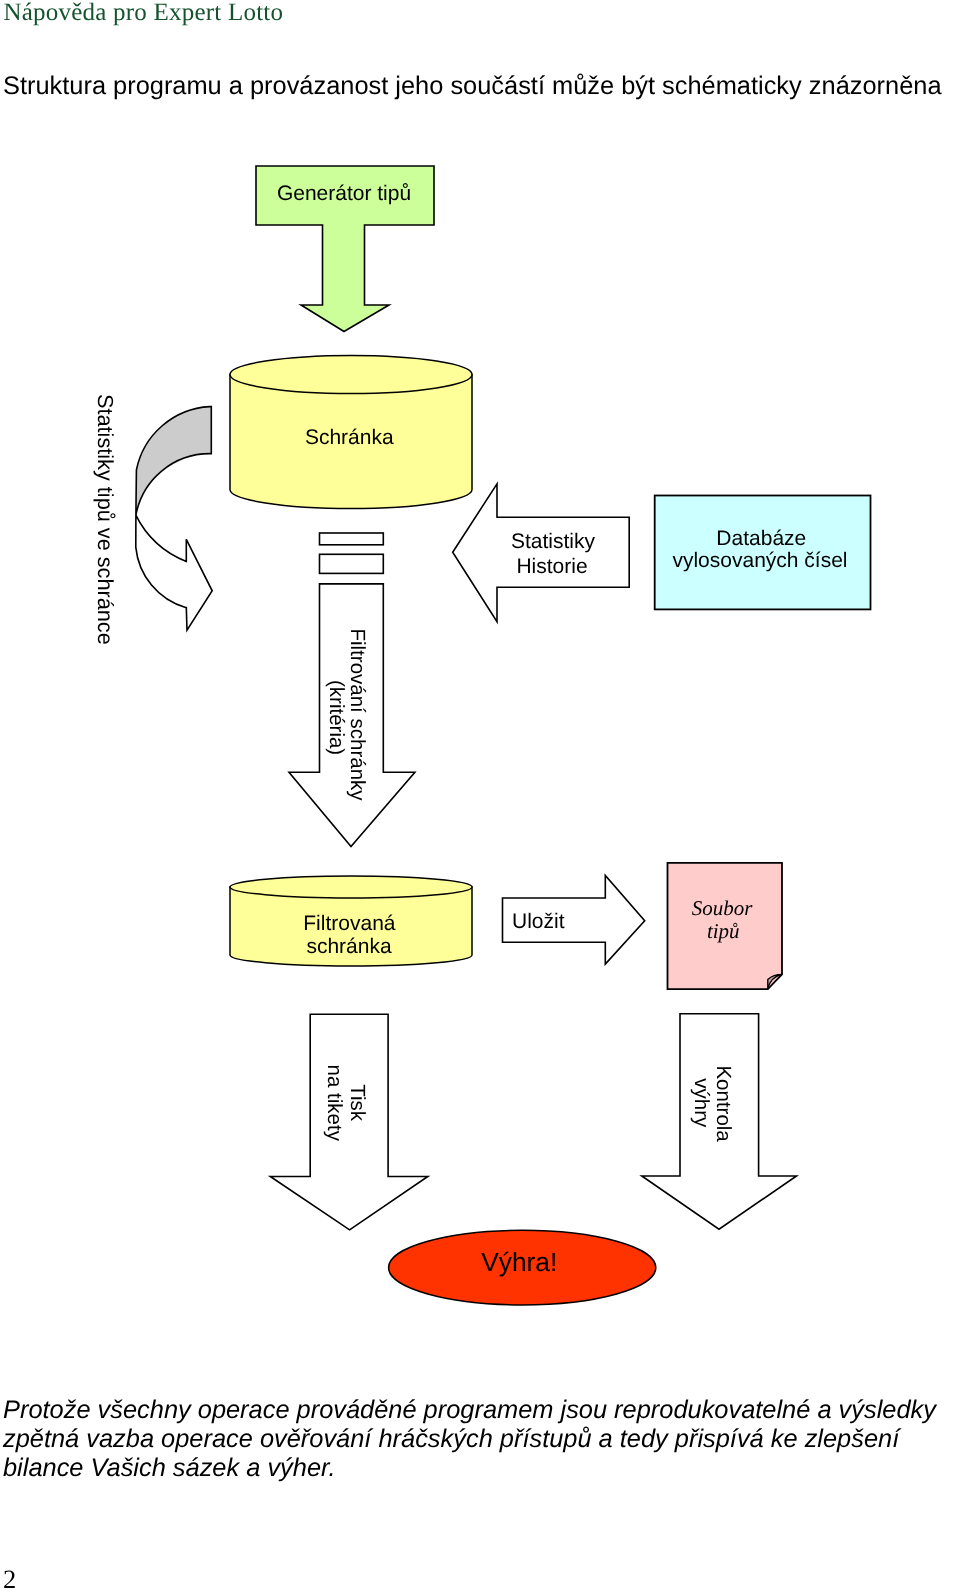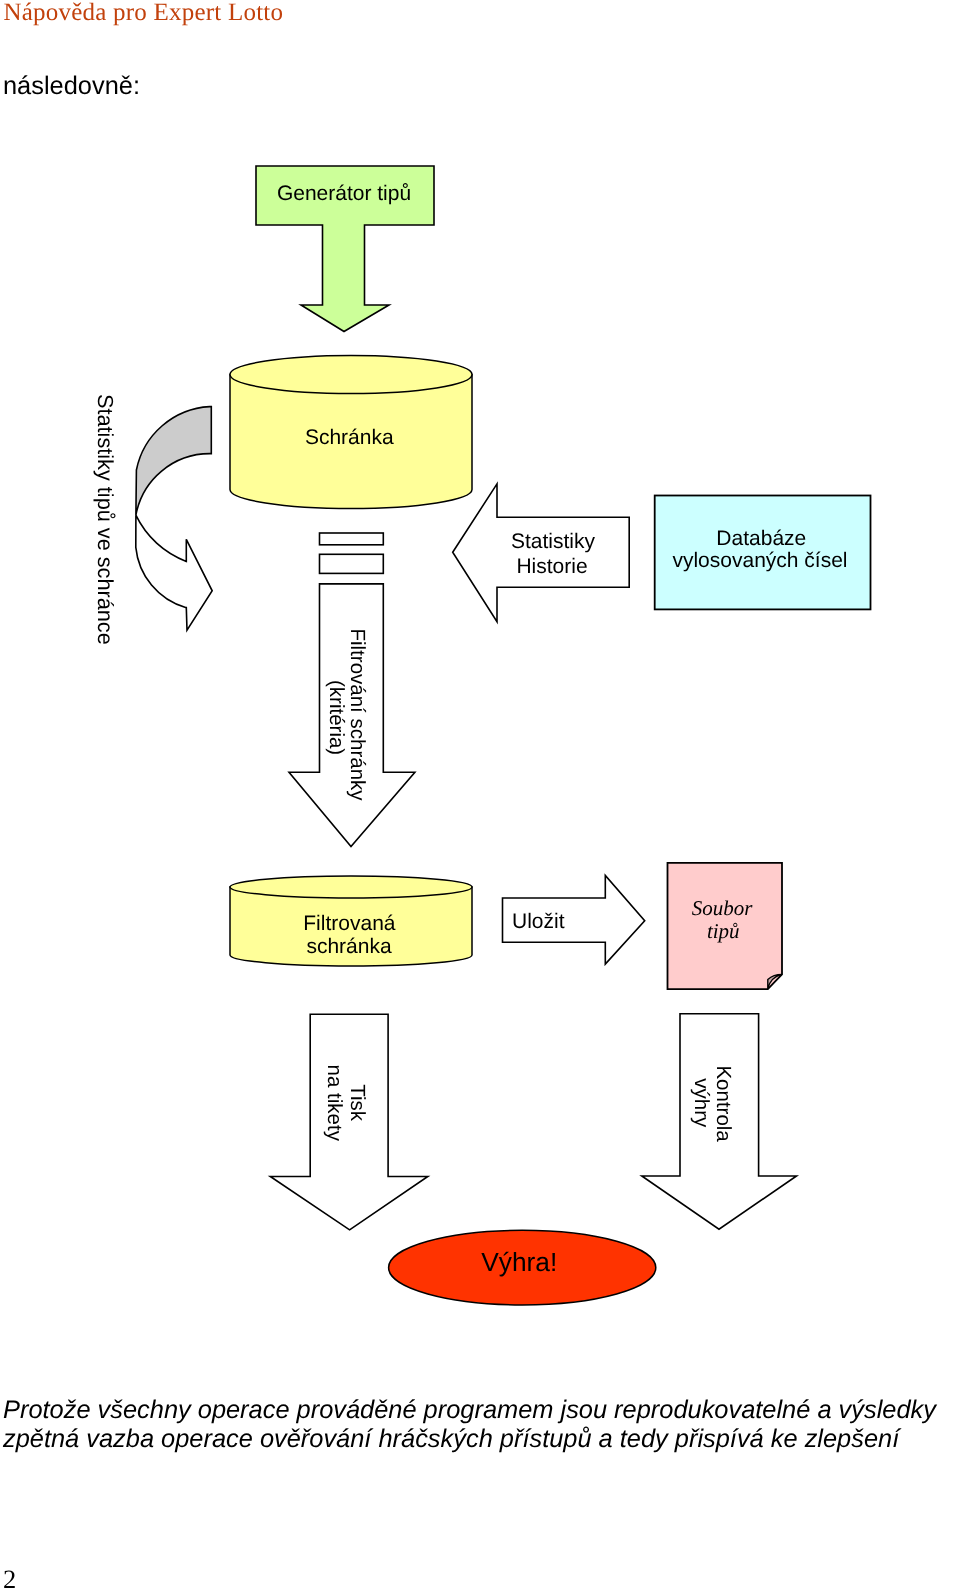--- a/index.html
+++ b/index.html
@@ -2,37 +2,37 @@
 <html><head>
 <meta charset="utf-8">
 <title>Napoveda pro Expert Lotto</title>
 <style>
   html,body{margin:0;padding:0;background:#ffffff;}
   body{width:960px;height:1592px;overflow:hidden;font-family:"Liberation Sans",sans-serif;
        -webkit-font-smoothing:antialiased;text-rendering:geometricPrecision;}
   svg text{-webkit-font-smoothing:antialiased;}
   .page{position:relative;width:960px;height:1592px;}
   #doc-header{position:absolute;left:3.5px;top:-1px;font-family:"Liberation Serif",serif;
-      font-size:25px;line-height:28px;color:#c2410c;letter-spacing:0.22px;}
+      font-size:25px;line-height:28px;color:#14532d;letter-spacing:0.22px;}
   #intro{position:absolute;left:3px;top:73px;font-size:25.4px;line-height:27.6px;color:#000;white-space:nowrap;}
   #outro{position:absolute;left:3px;top:1396px;font-size:25.4px;line-height:29.2px;color:#000;white-space:nowrap;font-style:italic;}
   .tline{white-space:nowrap;}
   #page-num{position:absolute;left:3px;top:1565px;font-family:"Liberation Serif",serif;font-size:26.5px;line-height:28px;}
   #diagram{position:absolute;left:0;top:0;width:960px;height:1592px;}
   #diagram svg{display:block;}
   .dtxt{font-family:"Liberation Sans",sans-serif;font-size:21px;fill:#000;}
   .tipstxt{font-family:"Liberation Serif",serif;font-style:italic;font-size:21px;fill:#000;}
 </style>
 </head>
 <body>
 
 <div class="page">
   <div id="doc-header">Nápověda pro Expert Lotto</div>
   <div id="intro">
-    <div class="tline">následovně:</div>
+    <div class="tline">Struktura programu a provázanost jeho součástí může být schématicky znázorněna</div>
   </div>
   <div id="diagram">
   <svg width="960" height="1592" viewBox="0 0 960 1592">
 
     <g>
       <path d="M256 166 H434 V225 H364.5 V305 H389 L344 331.5 L301 305 H322.5 V225 H256 Z" fill="#ccff99" stroke="#000" stroke-width="1.6" stroke-linejoin="miter"></path>
       <text class="dtxt" x="344" y="200" text-anchor="middle">Generátor tipů</text>
     </g>
 
     <g>
@@ -103,15 +103,16 @@
 
     <g>
       <ellipse cx="522.2" cy="1267.6" rx="133.6" ry="37.3" fill="#ff3300" stroke="#000" stroke-width="1.5"></ellipse>
       <text class="dtxt" x="519.2" y="1271.2" text-anchor="middle" style="font-size:26.3px">Výhra!</text>
     </g>
   </svg>
   </div>
   <div id="outro">
     <div class="tline">Protože všechny operace prováděné programem jsou reprodukovatelné a výsledky</div>
     <div class="tline">zpětná vazba operace ověřování hráčských přístupů a tedy přispívá ke zlepšení</div>
+    <div class="tline">bilance Vašich sázek a výher.</div>
   </div>
   <div id="page-num">2</div>
 </div>
 
 </body></html>

